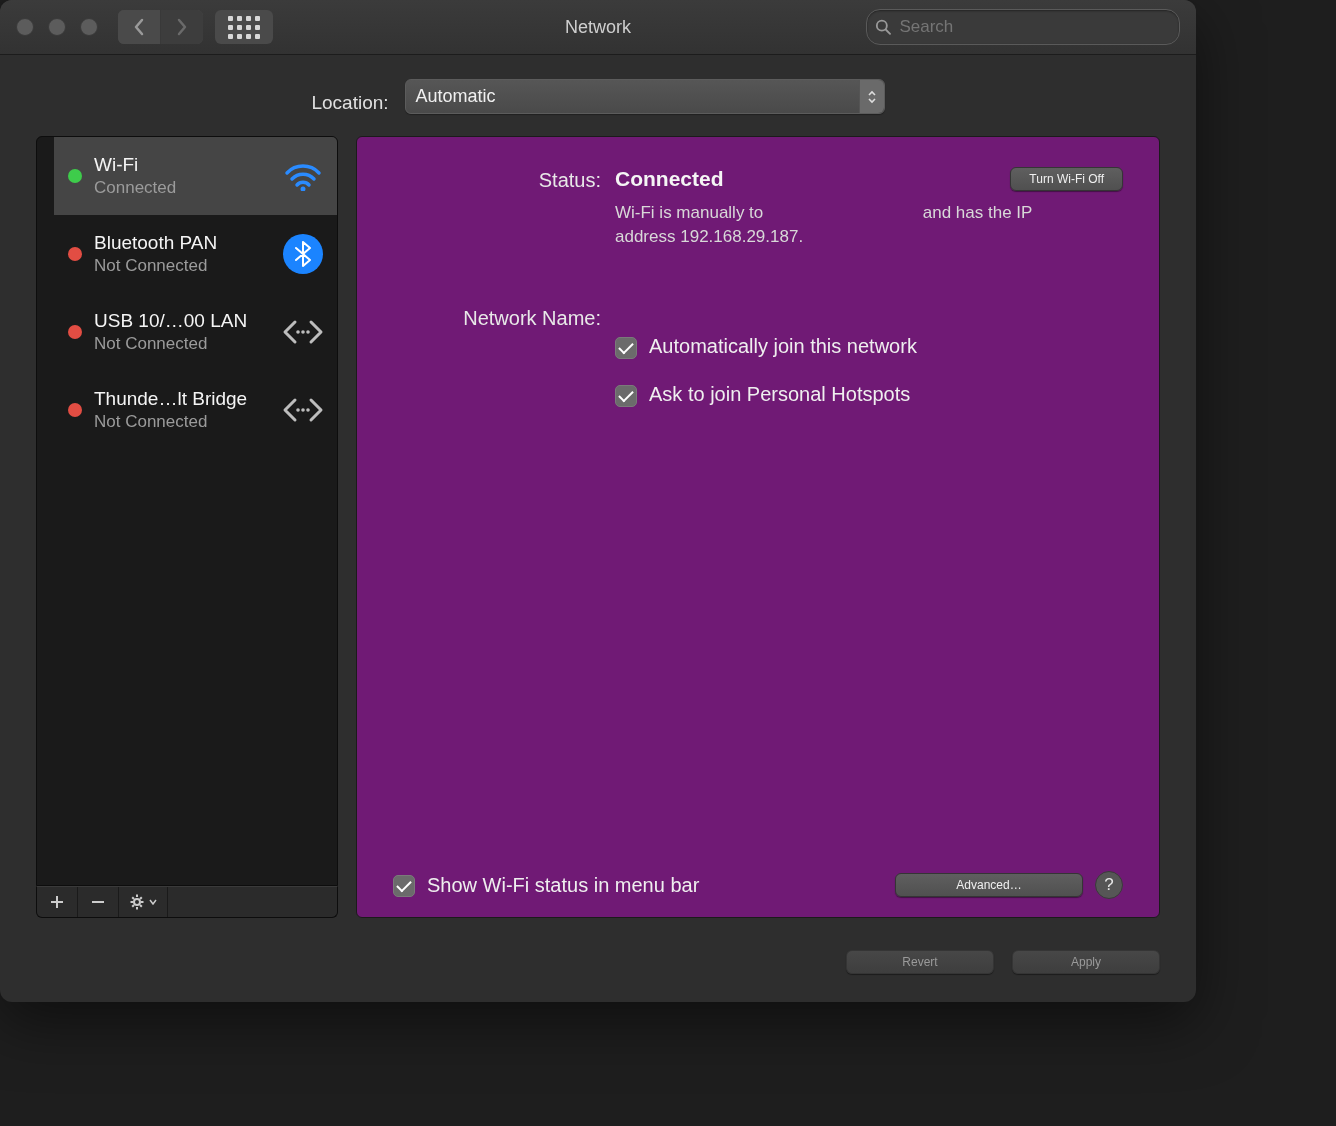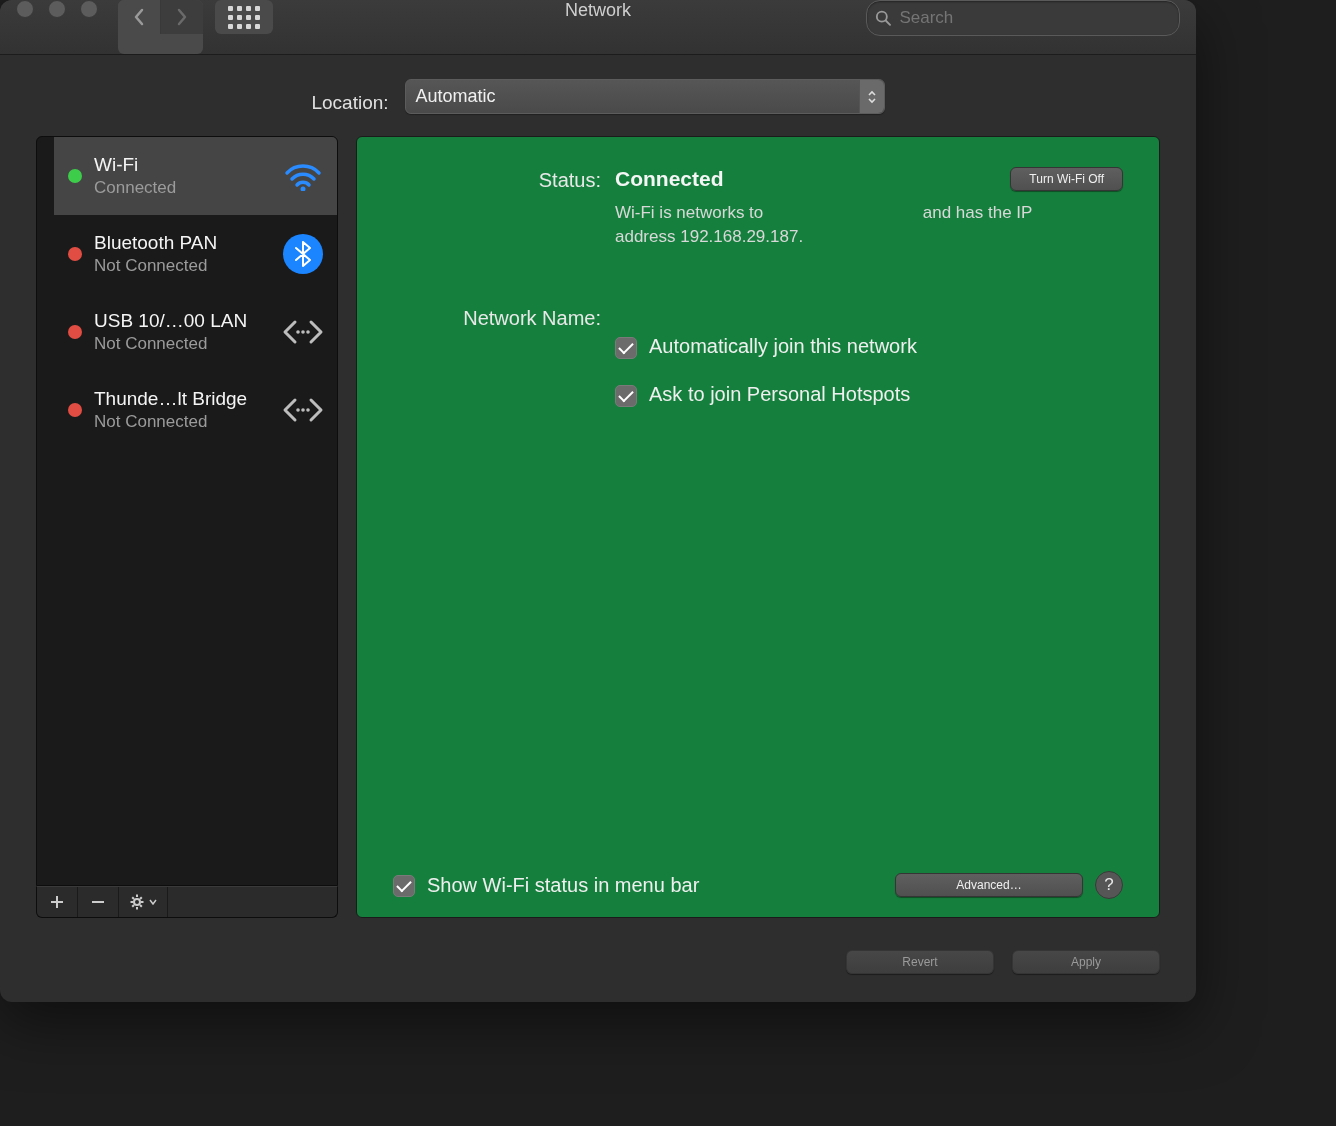--- a/index.html
+++ b/index.html
@@ -24,20 +24,21 @@
     position: relative;
     overflow: hidden;
   }
 
   
   .titlebar {
     height: 54px;
     background: linear-gradient(#3b3b3b,#323232);
     border-bottom: 1px solid #1c1c1c;
     display: flex;
+    align-items: center;
     padding: 0 16px;
     position: relative;
   }
   .traffic-lights { display:flex; gap:14px; margin-right:20px;}
   .tl { width:16px; height:16px; border-radius:50%; background:#5c5c5c; border:1px solid #3a3a3a;}
   .navbtns { display:flex; background:#4a4a4a; border-radius:6px; overflow:hidden; margin-right:12px;}
   .navbtn { width:42px; height:34px; display:flex; align-items:center; justify-content:center; background:#4a4a4a; border-right:1px solid #393939;}
   .navbtn:last-child{border-right:none; background:#3d3d3d;}
   .navbtn svg{stroke:#9a9a9a; fill:none;}
   .gridbtn { width:58px; height:34px; background:#4a4a4a; border-radius:6px; display:flex; align-items:center; justify-content:center;}
@@ -122,21 +123,21 @@
     border:1px solid #0d0d0d; border-top:1px solid #3a3a3a;
     border-radius:0 0 6px 6px;
     display:flex;
   }
   .sa-btn { width:40px; display:flex; align-items:center; justify-content:center; border-right:1px solid #1a1a1a; color:#ccc; font-size:20px;}
   .sa-btn.gear{width:48px;}
 
   
   .detail {
     flex:1;
-    background:#15803d;
+    background:#701a75;
     border:1px solid #1b1b1b;
     border-radius:6px;
     padding:30px 36px 18px 36px;
     display:flex; flex-direction:column;
     position:relative;
   }
 
   .row { display:flex; align-items:flex-start; margin-bottom:10px;}
   .row .rlabel { width:208px; text-align:right; font-size:20px; color:#e8e8e8; padding-right:14px; padding-top:2px;}
   .row .rcontent { flex:1; }
@@ -368,21 +369,21 @@
     <div class="detail">
 
       <div class="row">
         <div class="rlabel">Status:</div>
         <div class="rcontent">
           <div class="status-line">
             <div class="status-val">Connected</div>
             <div class="btn">Turn Wi-Fi Off</div>
           </div>
           <div class="status-desc">
-            <span>Wi-Fi is networks to</span>
+            <span>Wi-Fi is manually to</span>
             <span style="display:inline-block;width:150px"></span>
             <span>and has the IP address</span>
             <span>192.168.29.187</span><span>.</span>
           </div>
         </div>
       </div>
 
       <div class="row netname-row">
         <div class="rlabel">Network Name:</div>
         <div class="rcontent">

